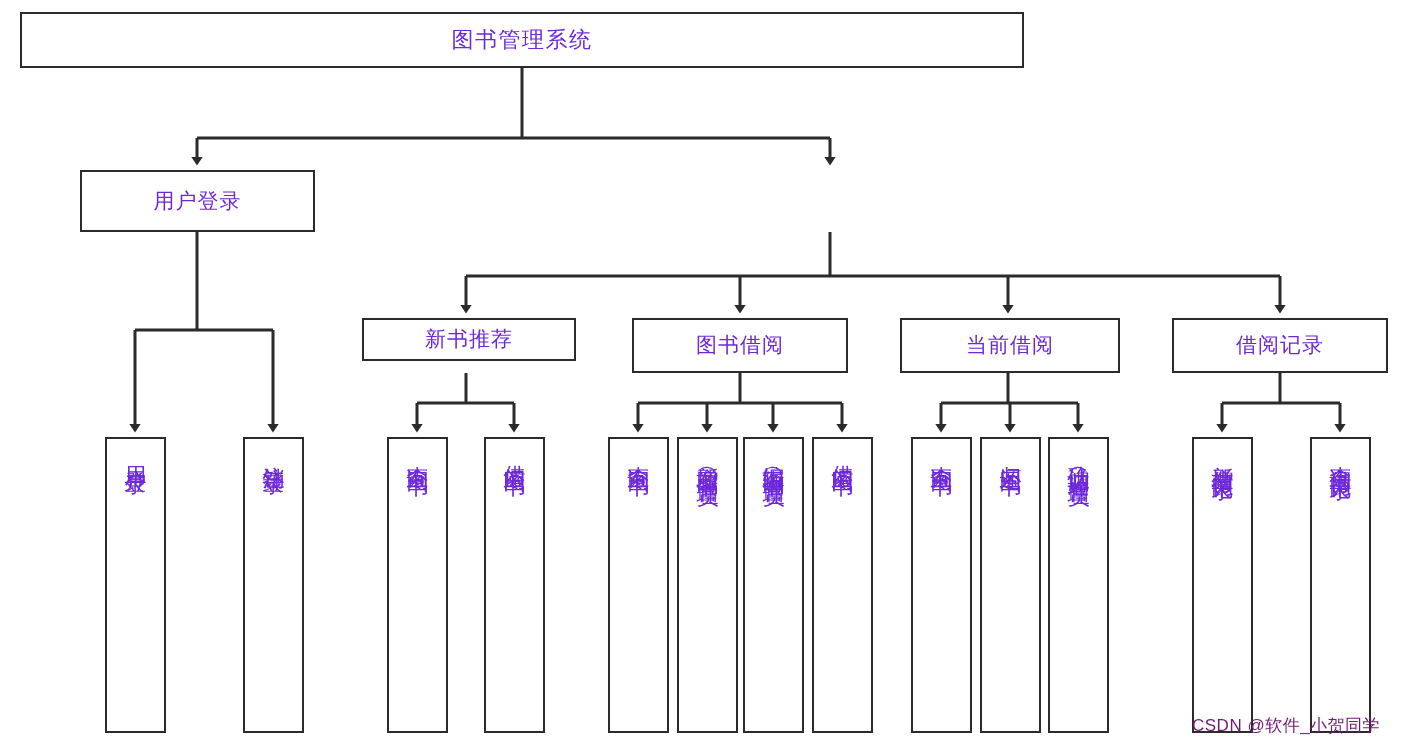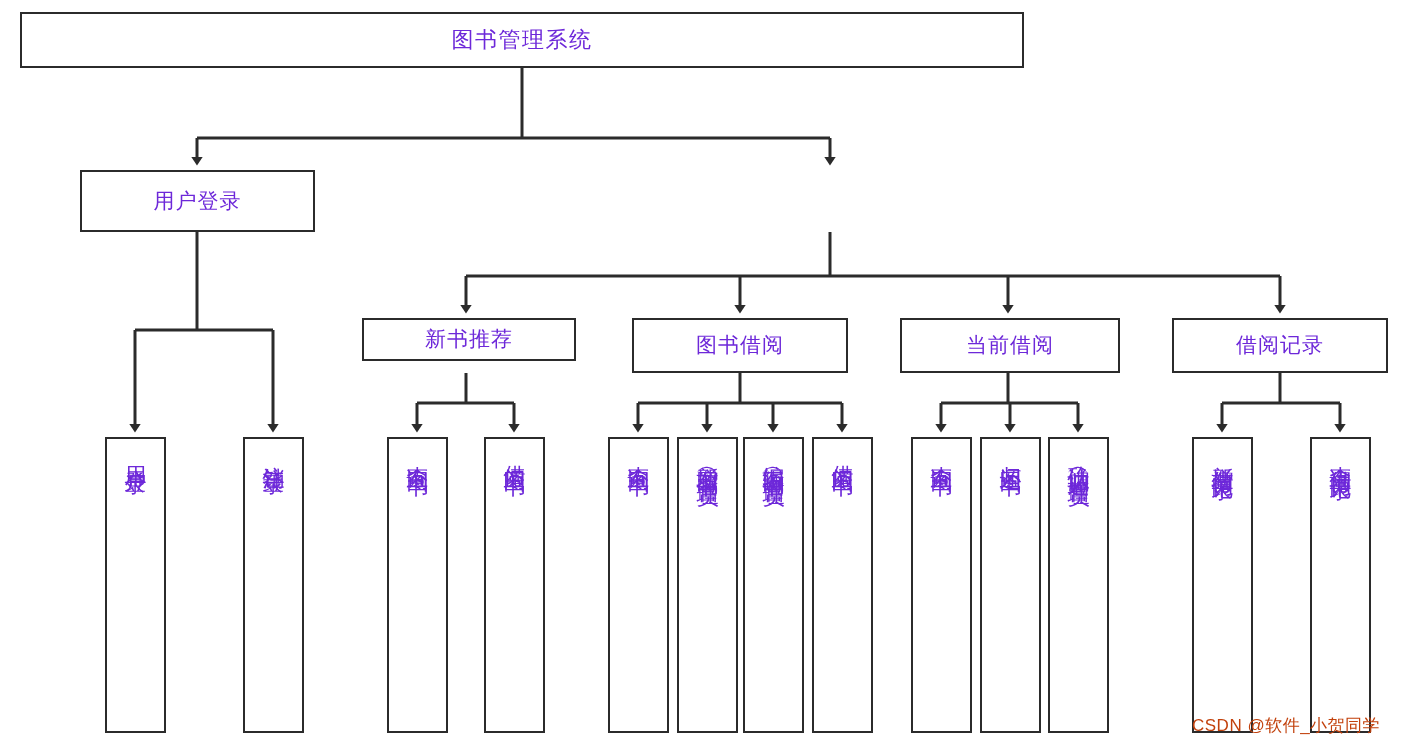--- a/index.html
+++ b/index.html
@@ -64,21 +64,21 @@
     font-size: 22px;
     letter-spacing: 3px;
     line-height: 1;
     white-space: nowrap;
   }
   .watermark {
     position: absolute;
     left: 1192px;
     top: 714px;
     font-size: 17px;
-    color: #c2410c;
+    color: #701a75;
     letter-spacing: 0.5px;
     white-space: nowrap;
     z-index: 5;
     font-family: "Liberation Sans", "DejaVu Sans", sans-serif;
   }
 </style>
 </head>
 <body>
 
 <div id="diagram-root">

